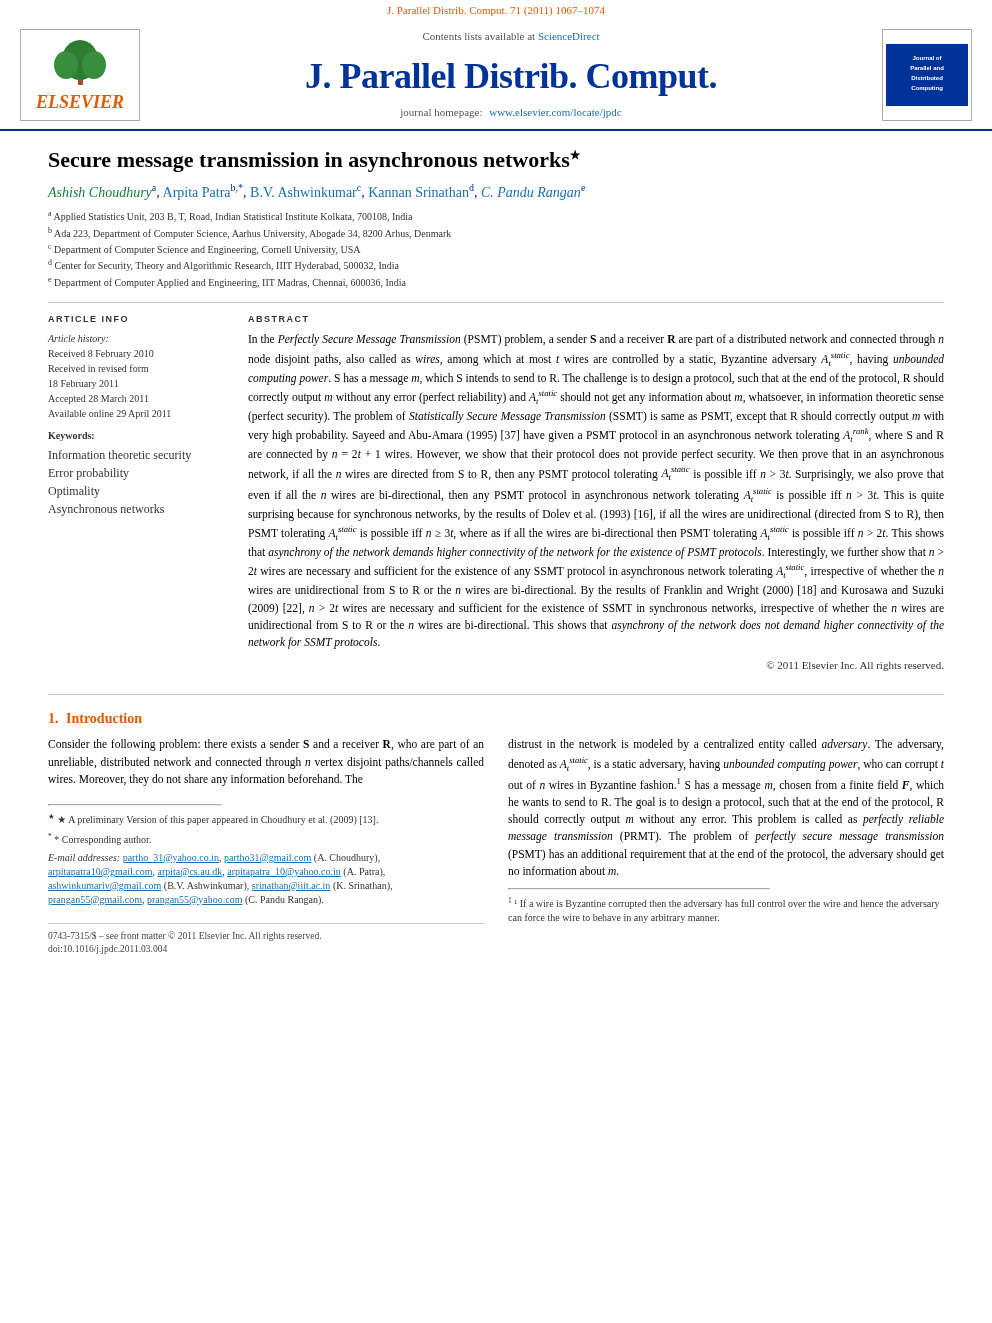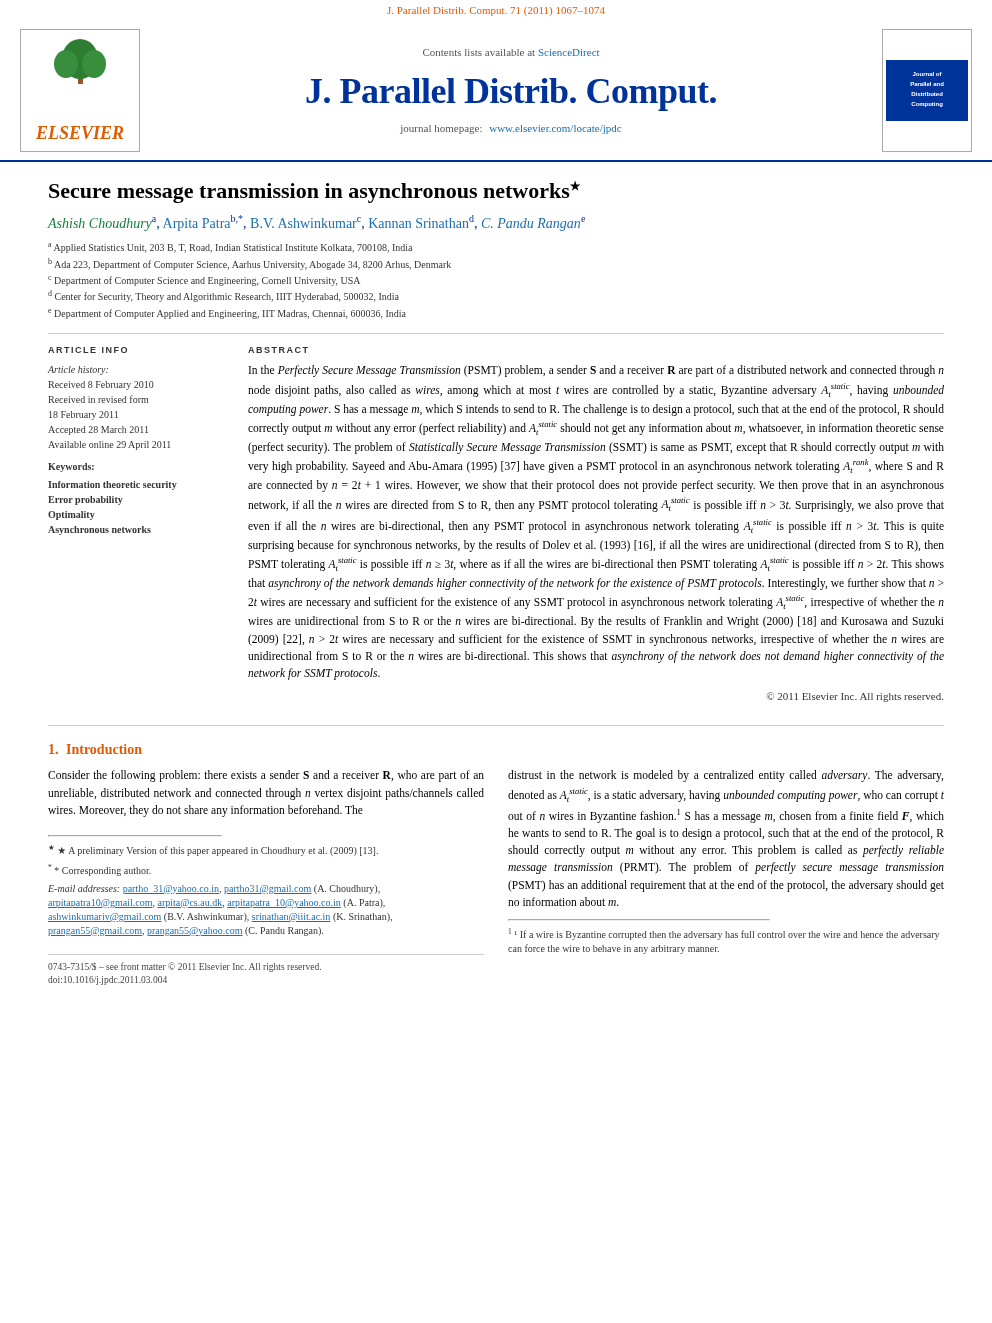--- a/index.html
+++ b/index.html
@@ -20,21 +20,20 @@
       gap: 10px;
     }
     .header-logo-left {
       width: 120px;
       display: flex;
       flex-direction: column;
       align-items: center;
       justify-content: center;
       border: 1px solid #aaa;
       padding: 4px;
-      gap: 32px;
     }
     .header-logo-left .elsevier-logo {
       font-size: 18px;
       font-style: italic;
       color: #e05a00;
       font-weight: bold;
     }
     .header-center {
       flex: 1;
       text-align: center;
@@ -144,24 +143,23 @@
     .keywords-section {
       margin-top: 8px;
     }
     .keywords-section .kw-title {
       font-size: 10px;
       font-weight: bold;
       color: #333;
       margin-bottom: 3px;
     }
     .keywords-list {
-      font-size: 10px;
+      font-size: 12px;
       color: #333;
       line-height: 1.5;
-      font-weight: bold;
     }
     .abstract-text {
       font-size: 11.5px;
       line-height: 1.5;
       color: #000;
       text-align: justify;
     }
     .abstract-text p {
       margin-bottom: 6px;
     }

